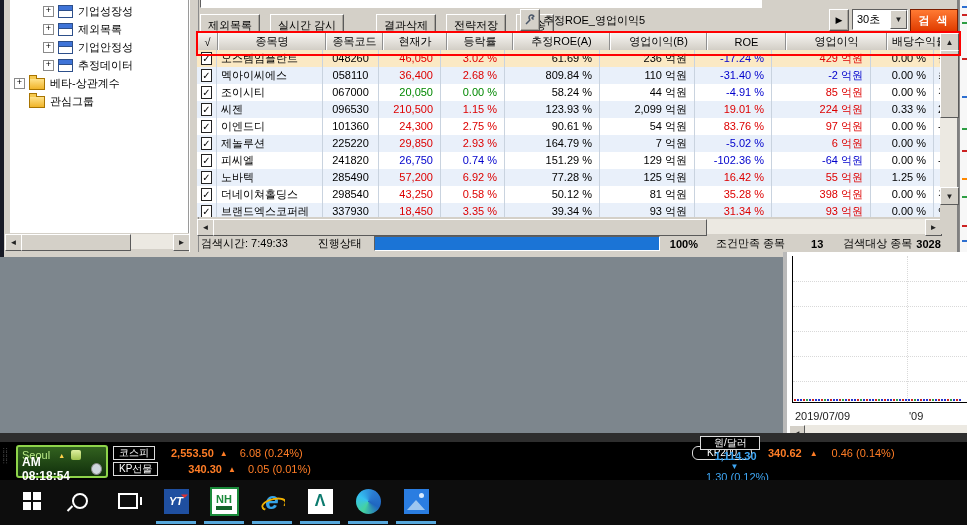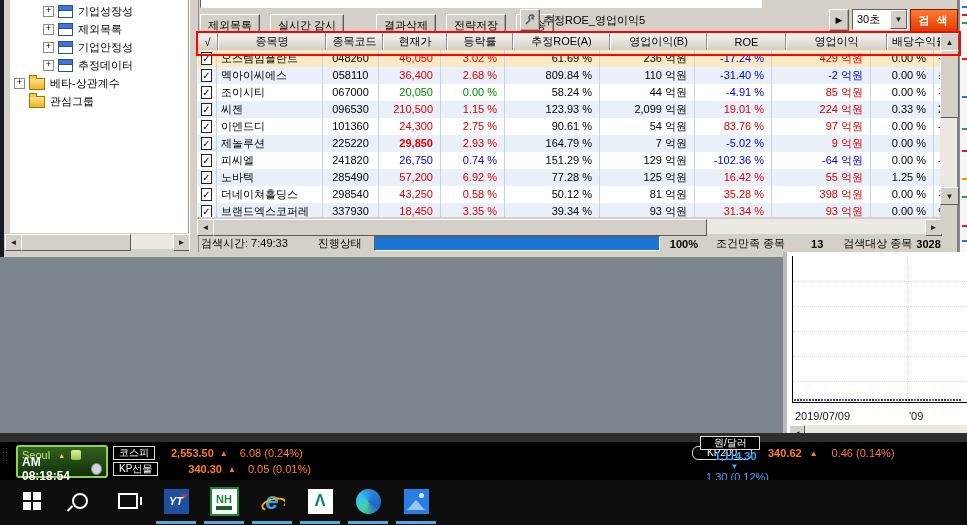--- a/index.html
+++ b/index.html
@@ -235,26 +235,26 @@
           <div class="tcell t-r c-bk" style="width: 95px;">54 억원</div>
           <div class="tcell t-r c-up" style="width: 77px;">83.76 %</div>
           <div class="tcell t-r c-up" style="width: 99px;">97 억원</div>
           <div class="tcell t-r c-bk" style="width: 63px;">0.00 %</div>
           <div class="tcell t-l c-bk" style="width: 8px;">-4</div>
         </div>
         <div class="trow alt">
           <div class="tcell t-c" style="width: 19px;"><span class="chk">✓</span></div>
           <div class="tcell t-l c-bk" style="width: 106px;">제놀루션</div>
           <div class="tcell t-c c-bk" style="width: 55px;">225220</div>
-          <div class="tcell t-r c-up" style="width: 62px; font-weight: bold;">29,850</div>
+          <div class="tcell t-r c-up" style="width: 62px;">29,850</div>
           <div class="tcell t-r c-up" style="width: 64px;">2.93 %</div>
           <div class="tcell t-r c-bk" style="width: 95px;">164.79 %</div>
           <div class="tcell t-r c-bk" style="width: 95px;">7 억원</div>
           <div class="tcell t-r c-dn" style="width: 77px;">-5.02 %</div>
-          <div class="tcell t-r c-up" style="width: 99px;">9 억원</div>
+          <div class="tcell t-r c-up" style="width: 99px;">6 억원</div>
           <div class="tcell t-r c-bk" style="width: 63px;">0.00 %</div>
           <div class="tcell t-l c-bk" style="width: 8px;"></div>
         </div>
         <div class="trow">
           <div class="tcell t-c" style="width: 19px;"><span class="chk">✓</span></div>
           <div class="tcell t-l c-bk" style="width: 106px;">피씨엘</div>
           <div class="tcell t-c c-bk" style="width: 55px;">241820</div>
           <div class="tcell t-r c-dn" style="width: 62px;">26,750</div>
           <div class="tcell t-r c-dn" style="width: 64px;">0.74 %</div>
           <div class="tcell t-r c-bk" style="width: 95px;">151.29 %</div>

